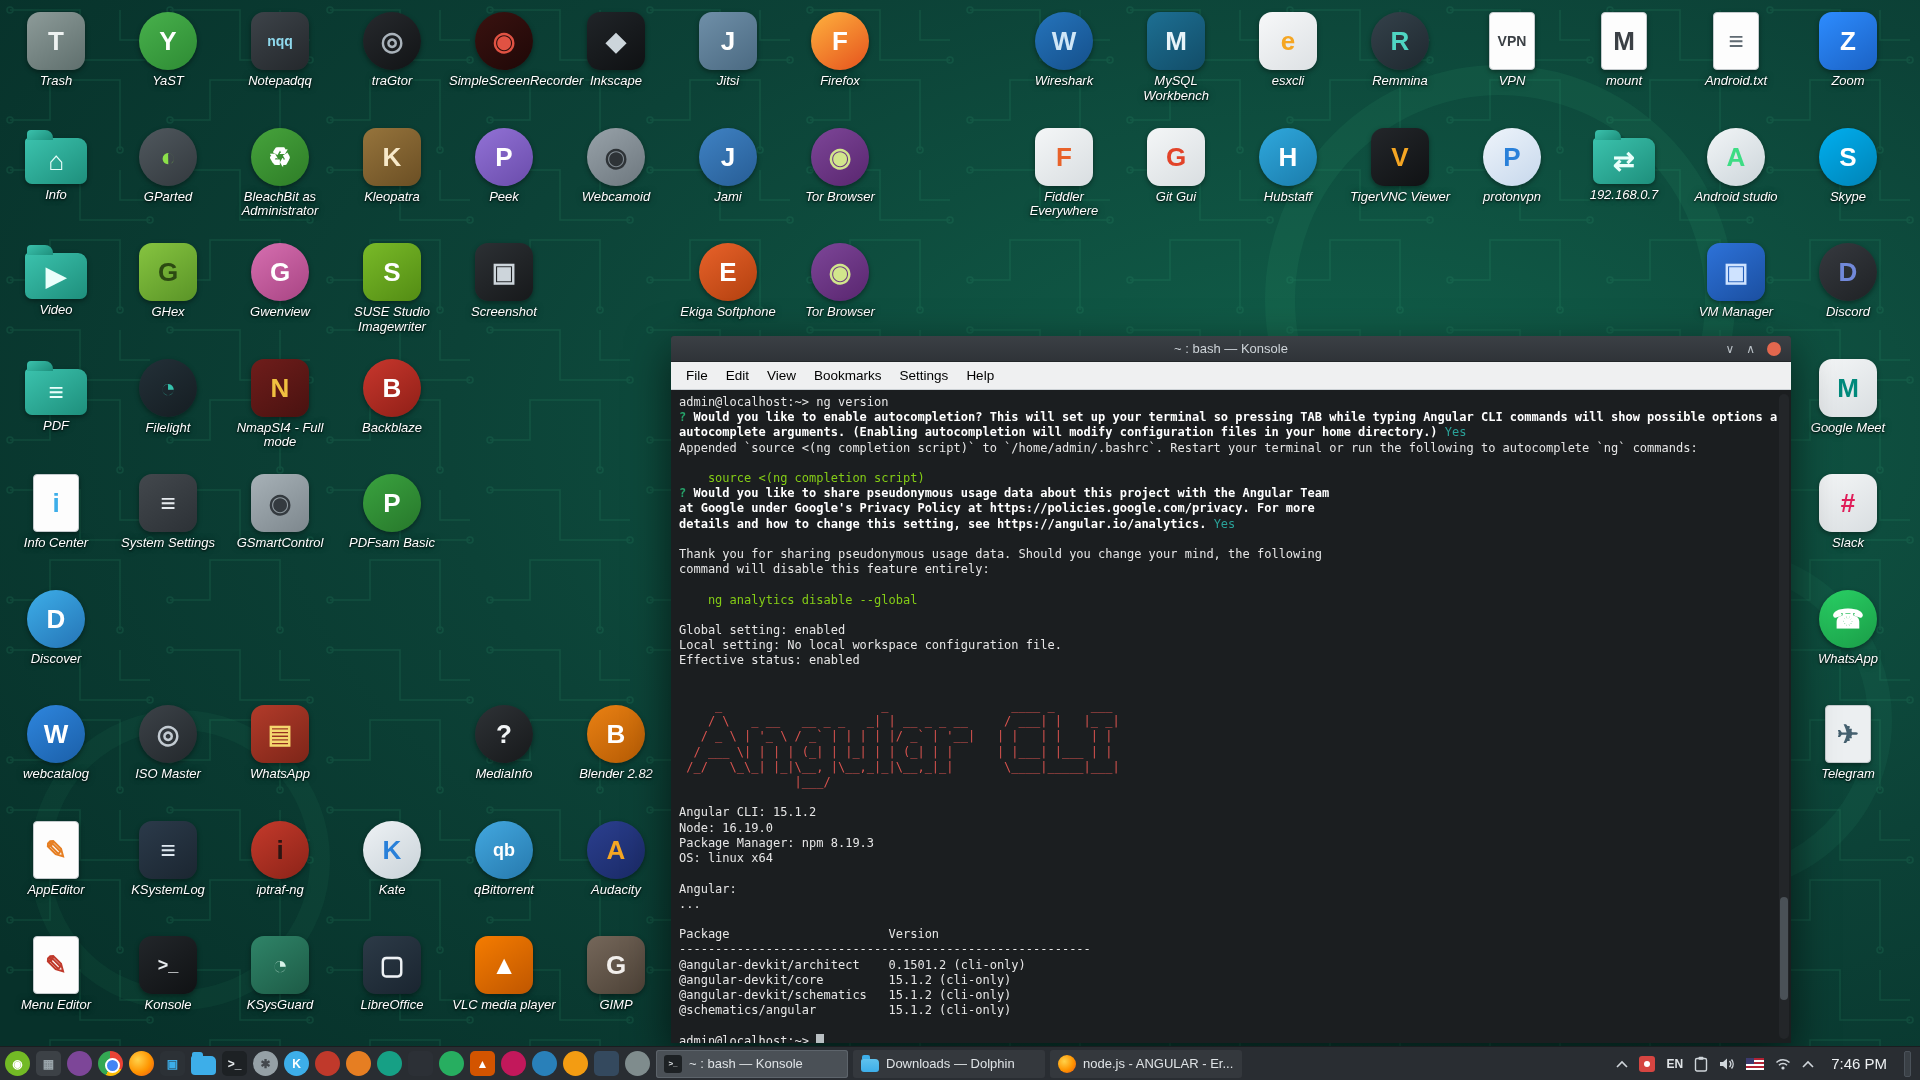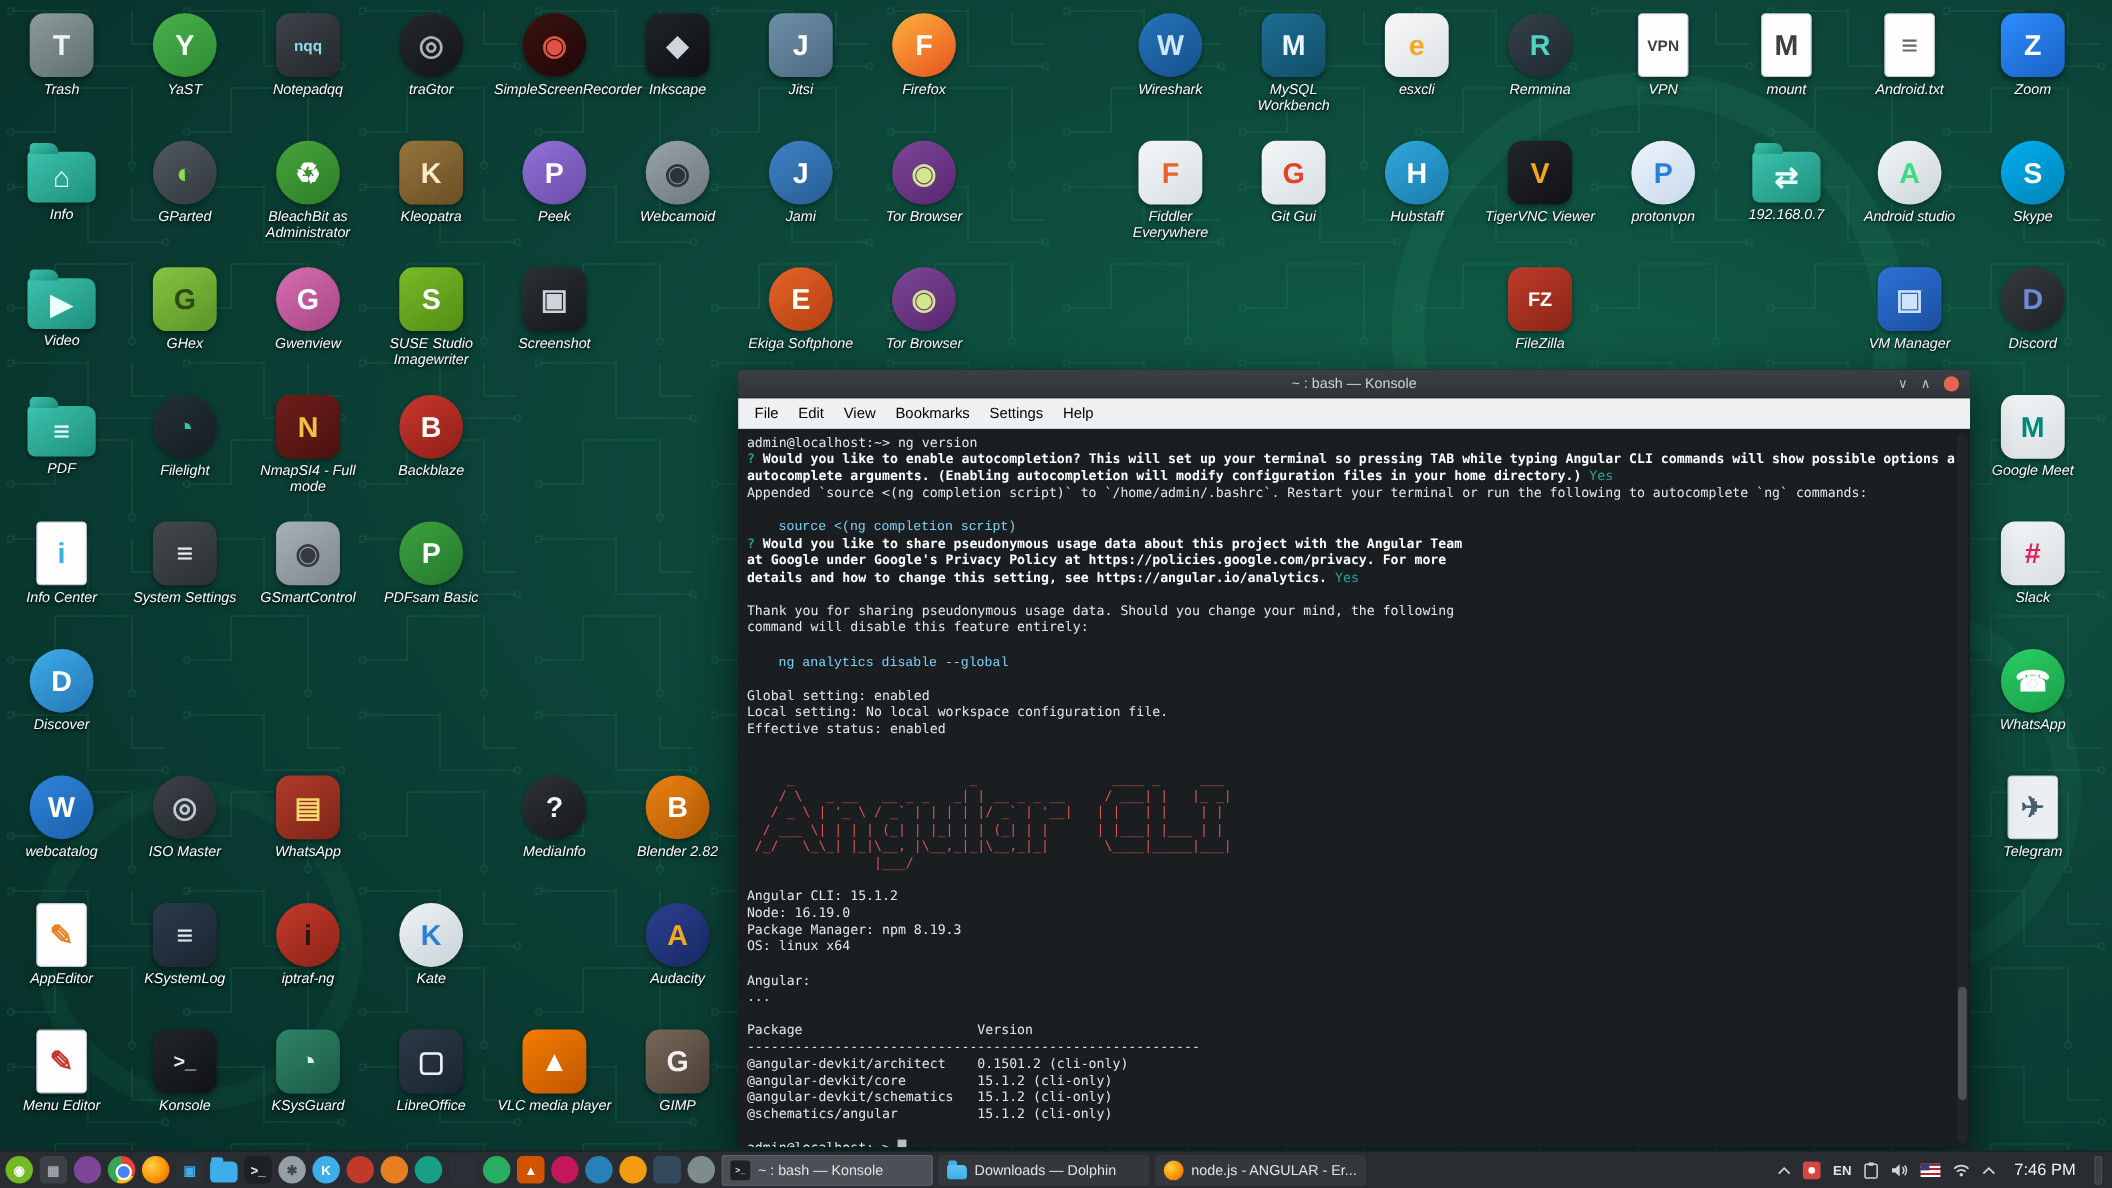--- a/index.html
+++ b/index.html
@@ -42,21 +42,21 @@
   .menubar { height:28px; background:#eff0f1; border-bottom:1px solid #ccd1d5; display:flex;
              align-items:center; padding-left:6px; }
   .menu-item { padding:4px 9px; font-size:13.5px; color:#000000; }
 
   .term { position:absolute; left:0; right:14px; top:54px; bottom:0; background:#1b1e20;
           font-family:"DejaVu Sans Mono", monospace; font-size:12px; line-height:15.2px;
           color:#e6e6e6; white-space:pre; overflow:hidden; padding:5px 0 0 8px; }
   .c-b { font-weight:bold; color:#ffffff; }
   .c-g { font-weight:bold; color:#26a269; }
   .c-y { color:#2aa198; }
-  .c-o { color:#7dd3fc;font-family:Liberation Mono, monospace; }
+  .c-o { color:#84cc16; }
   .c-r { color:#d9534f; }
   .c-cur { background:#b9bfc2; color:#1b1e20; }
   .scrollbar { position:absolute; right:2px; top:58px; bottom:4px; width:10px; background:#232629;
                border-radius:5px; }
   .scroll-thumb { position:absolute; left:1px; right:1px; top:78%; height:16%; background:#4a5157;
                border-radius:4px; }
 
   
   .taskbar { position:absolute; left:0; right:0; bottom:0; height:34px; background:#292d32;
              border-top:1px solid #1a1d20; display:flex; align-items:center; padding:0 5px;
@@ -344,20 +344,26 @@
           <span class="glyph" style="color: rgb(205, 213, 219); font-size: 26px;">▣</span>
         </div>
         <div class="label">Screenshot</div>
       </div>
       <div class="di" style="left: 448px; top: 705px;">
         <div class="tile shape-circle" style="background: linear-gradient(145deg, rgb(46, 50, 54), rgb(23, 25, 27));">
           <span class="glyph" style="color: rgb(242, 245, 247); font-size: 26px;">?</span>
         </div>
         <div class="label">MediaInfo</div>
       </div>
+      <div class="di" style="left: 448px; top: 820.5px;">
+        <div class="tile shape-circle" style="background: linear-gradient(145deg, rgb(67, 168, 224), rgb(38, 121, 173));">
+          <span class="glyph" style="color: rgb(255, 255, 255); font-size: 18px;">qb</span>
+        </div>
+        <div class="label">qBittorrent</div>
+      </div>
       <div class="di" style="left: 448px; top: 936px;">
         <div class="tile shape-square" style="background: linear-gradient(145deg, rgb(245, 124, 0), rgb(191, 86, 0));">
           <span class="glyph" style="color: rgb(255, 255, 255); font-size: 26px;">▲</span>
         </div>
         <div class="label">VLC media player</div>
       </div>
       <div class="di" style="left: 560px; top: 12px;">
         <div class="tile shape-square" style="background: linear-gradient(145deg, rgb(32, 36, 40), rgb(15, 17, 19));">
           <span class="glyph" style="color: rgb(204, 213, 219); font-size: 26px;">◆</span>
         </div>
@@ -463,26 +469,20 @@
         <div class="tile shape-circle" style="background: linear-gradient(145deg, rgb(52, 65, 74), rgb(31, 41, 48));">
           <span class="glyph" style="color: rgb(79, 214, 195); font-size: 26px;">R</span>
         </div>
         <div class="label">Remmina</div>
       </div>
       <div class="di" style="left: 1344px; top: 127.5px;">
         <div class="tile shape-square" style="background: linear-gradient(145deg, rgb(35, 38, 42), rgb(16, 18, 20));">
           <span class="glyph" style="color: rgb(245, 166, 35); font-size: 26px;">V</span>
         </div>
         <div class="label">TigerVNC Viewer</div>
-      </div>
-      <div class="di" style="left: 1344px; top: 243px;">
-        <div class="tile shape-square" style="background: linear-gradient(145deg, rgb(191, 60, 43), rgb(138, 36, 22));">
-          <span class="glyph" style="color: rgb(255, 255, 255); font-size: 18px;">FZ</span>
-        </div>
-        <div class="label">FileZilla</div>
       </div>
       <div class="di" style="left: 1456px; top: 12px;">
         <div class="tile shape-page" style="background: rgb(253, 253, 253);">
           <span class="glyph" style="color: rgb(59, 64, 69); font-size: 14px;">VPN</span>
         </div>
         <div class="label">VPN</div>
       </div>
       <div class="di" style="left: 1456px; top: 127.5px;">
         <div class="tile shape-circle" style="background: linear-gradient(145deg, rgb(238, 244, 251), rgb(199, 216, 236));">
           <span class="glyph" style="color: rgb(41, 128, 217); font-size: 26px;">P</span>

